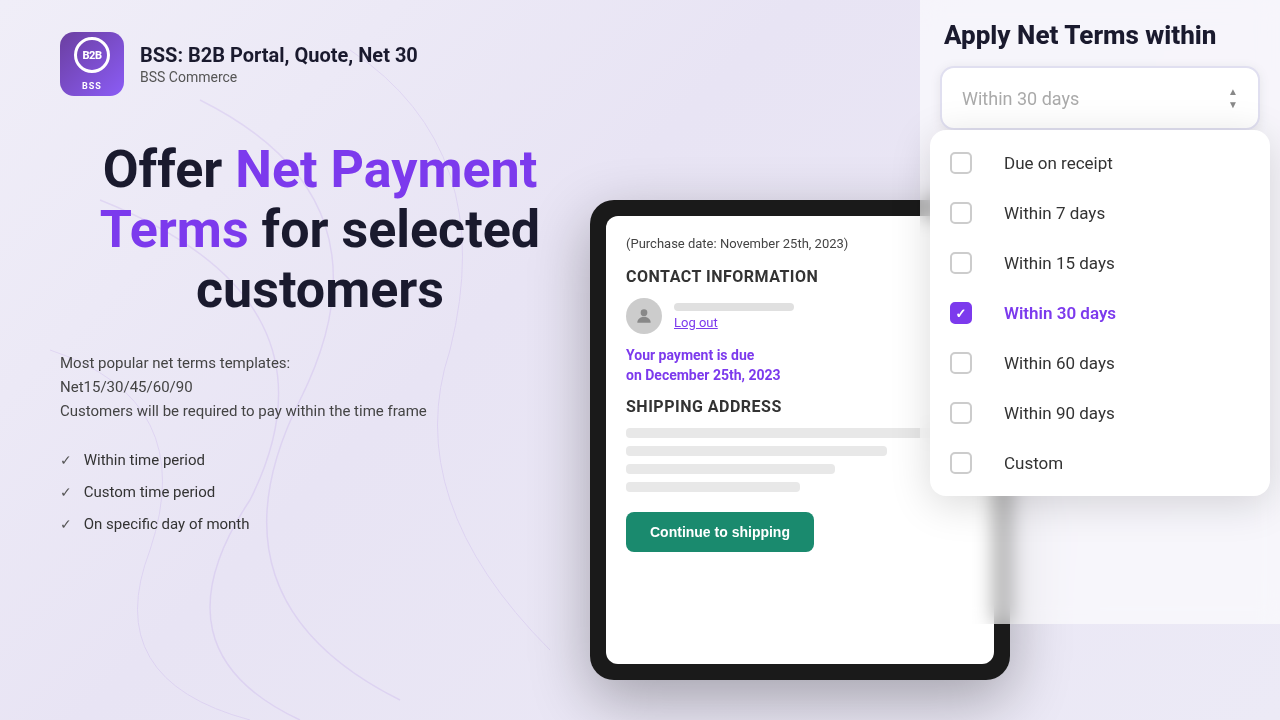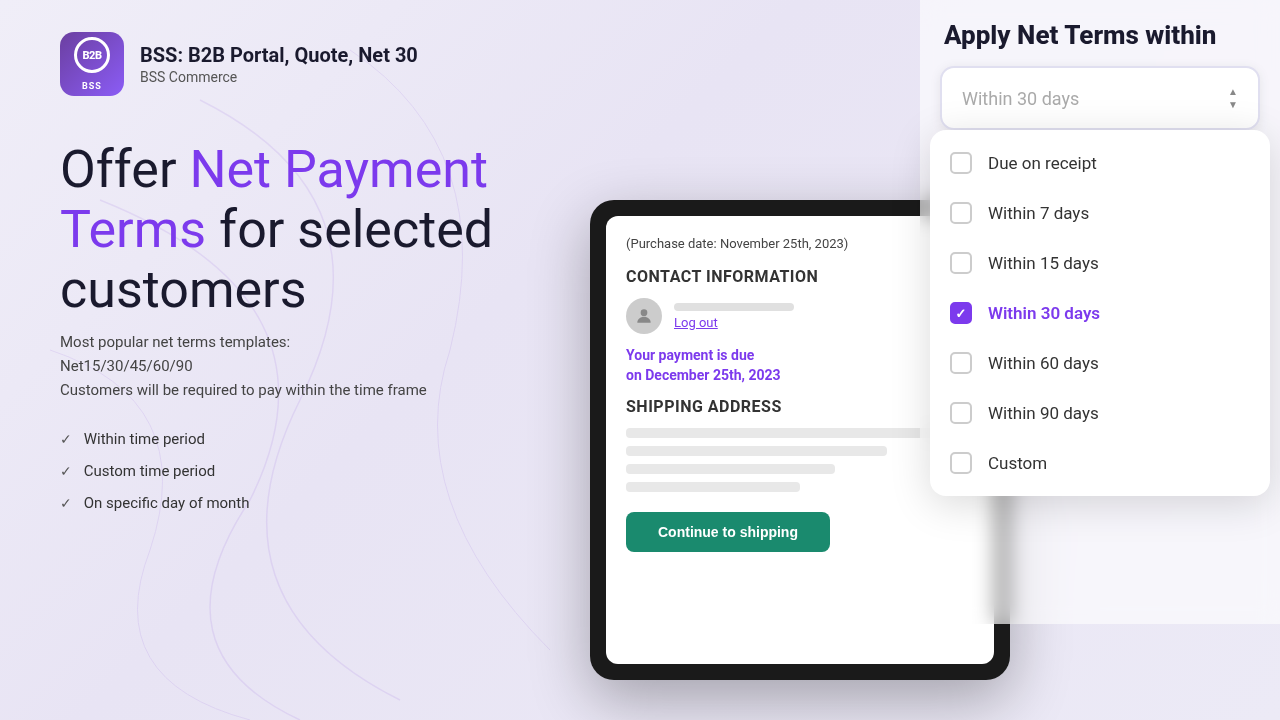--- a/index.html
+++ b/index.html
@@ -64,24 +64,25 @@
 
     
     .left-content {
       position: absolute;
       top: 140px;
       left: 60px;
       width: 520px;
     }
     .main-heading {
       font-size: 52px;
-      font-weight: 400;
+      font-weight: 700;
       color: #1a1a2e;
       line-height: 1.15;
-      margin-bottom: 11px;
+      margin-bottom: 32px;
+      text-align: center;
     }
     .main-heading .purple {
       color: #7c3aed;
     }
     .sub-text {
       font-size: 15px;
       color: #444;
       line-height: 1.6;
       margin-bottom: 28px;
     }
@@ -190,21 +191,21 @@
     .addr-bar.w-full { width: 100%; }
     .addr-bar.w-3q { width: 75%; }
     .addr-bar.w-half { width: 50%; }
     .addr-bar.w-2q { width: 60%; }
     .continue-btn {
       margin-top: 20px;
       background: #1a8a6e;
       color: #fff;
       border: none;
       border-radius: 8px;
-      padding: 12px 32px;
+      padding: 12px 24px;
       font-size: 14px;
       font-weight: 600;
       cursor: pointer;
     }
 
     
     .right-panel {
       position: absolute;
       top: 0;
       right: 0;
@@ -260,21 +261,21 @@
       left: 10px;
       background: #fff;
       border-radius: 16px;
       box-shadow: 0 8px 40px rgba(0,0,0,0.15);
       overflow: hidden;
       padding: 8px 0;
     }
     .dropdown-item {
       display: flex;
       align-items: center;
-      gap: 16px;
+      gap: 32px;
       padding: 14px 20px;
       cursor: pointer;
     }
     .checkbox {
       width: 22px;
       height: 22px;
       border: 2px solid #ccc;
       border-radius: 5px;
       flex-shrink: 0;
       display: flex;

